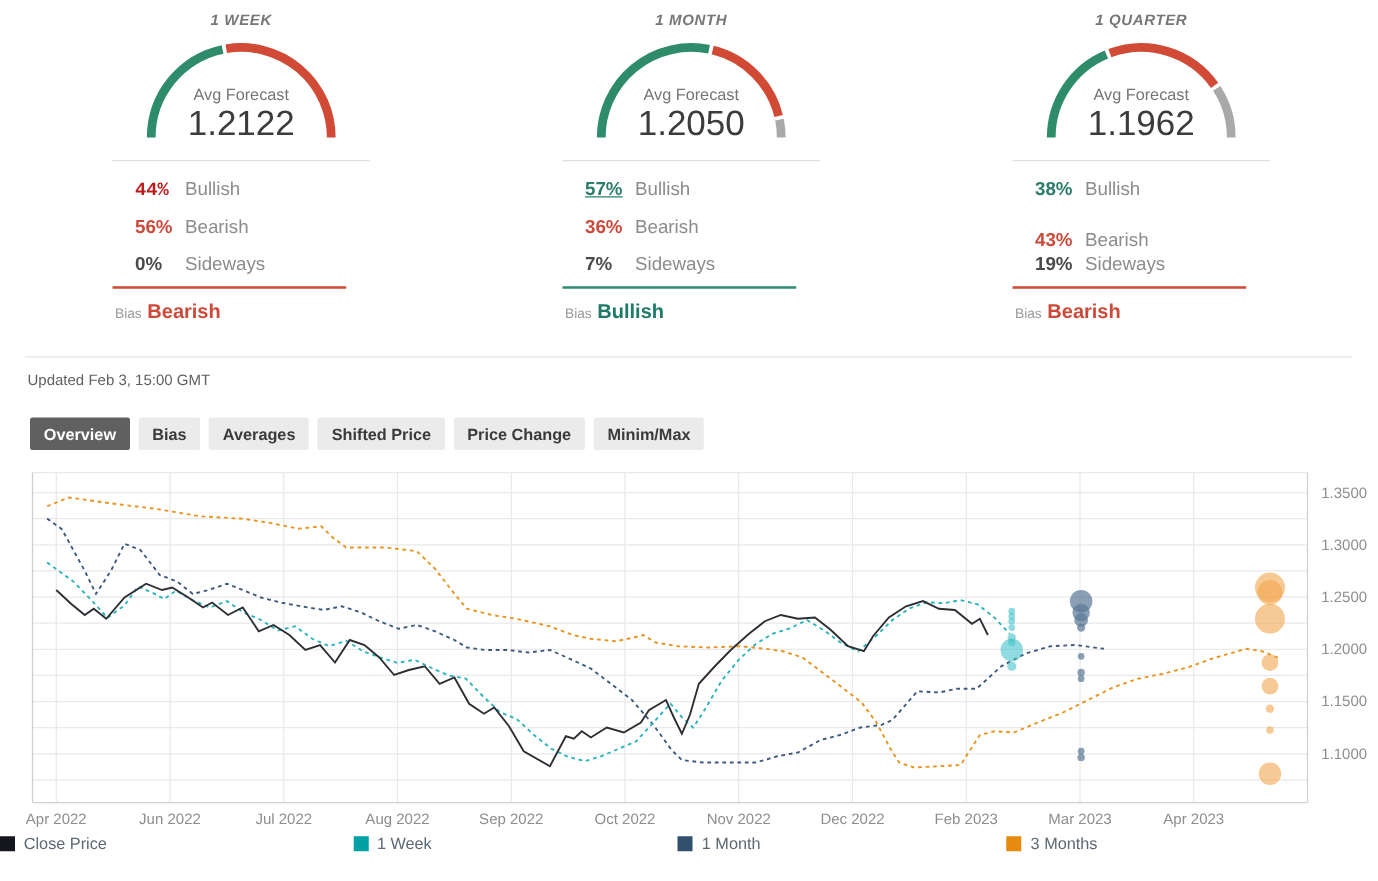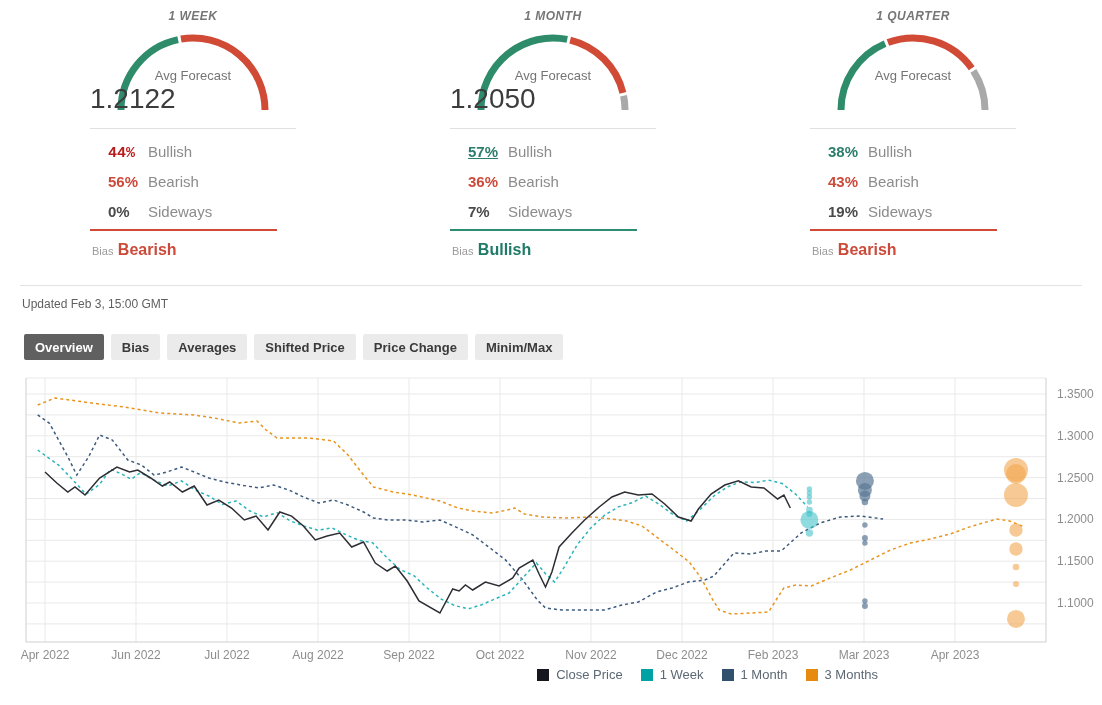--- a/index.html
+++ b/index.html
@@ -4,41 +4,41 @@
 <style>
   html,body{margin:0;padding:0;background:#fff;}
   body{width:1102px;height:705px;position:relative;font-family:"Liberation Sans", sans-serif;overflow:hidden;}
 
   
   .panel{position:absolute;top:0;width:206px;height:270px;}
   .panel-title{position:absolute;top:9px;left:0;width:100%;text-align:center;
     font-size:12px;font-style:italic;font-weight:bold;color:#767676;letter-spacing:.5px;}
   .gauge-svg{position:absolute;top:30px;left:0;}
   .avg-label{position:absolute;top:68px;left:0;width:100%;text-align:center;font-size:13px;color:#757575;}
-  .avg-value{position:absolute;top:83px;left:0;width:100%;font-size:28px;color:#3c3c3c;}
+  .avg-value{position:absolute;top:83px;left:0;width:100%;text-align:center;font-size:28px;color:#3c3c3c;}
   .gauge-divider{position:absolute;top:128px;left:0;width:206px;height:1px;background:#e0e0e0;}
   .row{position:absolute;left:18px;height:20px;font-size:15px;}
   .row .num{display:inline-block;width:40px;font-weight:bold;}
   .row .lbl{color:#8c8c8c;}
   .underline{position:absolute;top:229px;left:0;width:187px;height:2px;}
   .bias-row{position:absolute;top:241px;left:2px;}
   .bias-label{font-size:11px;color:#9a9a9a;}
   .bias-value{font-size:16px;font-weight:bold;}
 
   
   .page-divider{position:absolute;top:285px;left:20px;width:1062px;height:1px;background:#e3e3e3;}
   .updated{position:absolute;top:297px;left:22px;font-size:12px;color:#5f5f5f;}
   .tabbar{position:absolute;top:334px;left:24px;display:flex;gap:7px;}
   .tab{height:26px;display:flex;align-items:center;padding:0 11px;background:#ebebeb;
     color:#3a3a3a;font-size:13px;font-weight:bold;border-radius:2px;cursor:pointer;white-space:nowrap;text-align:center;}
   .tab.selected{background:#606060;color:#fff;}
 
   
   #chart-svg{position:absolute;top:372px;left:0;}
-  .legend{position:absolute;top:667px;left:0;width:878px;display:flex;justify-content:flex-end;
+  .legend{position:absolute;top:667px;left:0;width:878px;display:flex;justify-content:space-between;
     align-items:center;gap:18px;}
   .legend-item{display:flex;align-items:center;gap:7px;cursor:pointer;}
   .legend-swatch{width:12px;height:12px;display:inline-block;}
   .legend-label{font-size:13px;color:#5c6874;}
 </style>
 </head>
 <body>
 
 <div class="panel" style="left:90px">
   <div class="panel-title">1 WEEK</div>
@@ -92,25 +92,26 @@
 </div>
 
 <div class="panel" style="left:810px">
   <div class="panel-title">1 QUARTER</div>
   <svg class="gauge-svg" width="206" height="84" viewBox="0 0 206 84">
       <path d="M 31.00 80.00 A 72 72 0 0 1 75.10 13.63" fill="none" stroke="#2e8c6a" stroke-width="7"></path>
       <path d="M 77.90 12.52 A 72 72 0 0 1 161.69 38.29" fill="none" stroke="#d04a35" stroke-width="7"></path>
       <path d="M 163.38 40.79 A 72 72 0 0 1 175.00 80.00" fill="none" stroke="#a9a9a9" stroke-width="7"></path>
     </svg>
   <div class="avg-label">Avg Forecast</div>
+  <div class="avg-value">1.1962</div>
   <div class="gauge-divider"></div>
   <div class="row" style="top:143px">
     <span class="num" style="color: rgb(44, 125, 107);">38%</span><span class="lbl">Bullish</span>
   </div>
-  <div class="row" style="top:173px">
+  <div class="row" style="top:184px">
     <span class="num" style="color: rgb(204, 74, 58);">43%</span><span class="lbl">Bearish</span>
   </div>
   <div class="row" style="top:203px">
     <span class="num" style="color: rgb(74, 74, 74);">19%</span><span class="lbl">Sideways</span>
   </div>
   <div class="underline" style="background: rgb(208, 74, 53);"></div>
   <div class="bias-row">
     <span class="bias-label">Bias</span>
     <span class="bias-value" style="color: rgb(204, 74, 58);">Bearish</span>
   </div>

